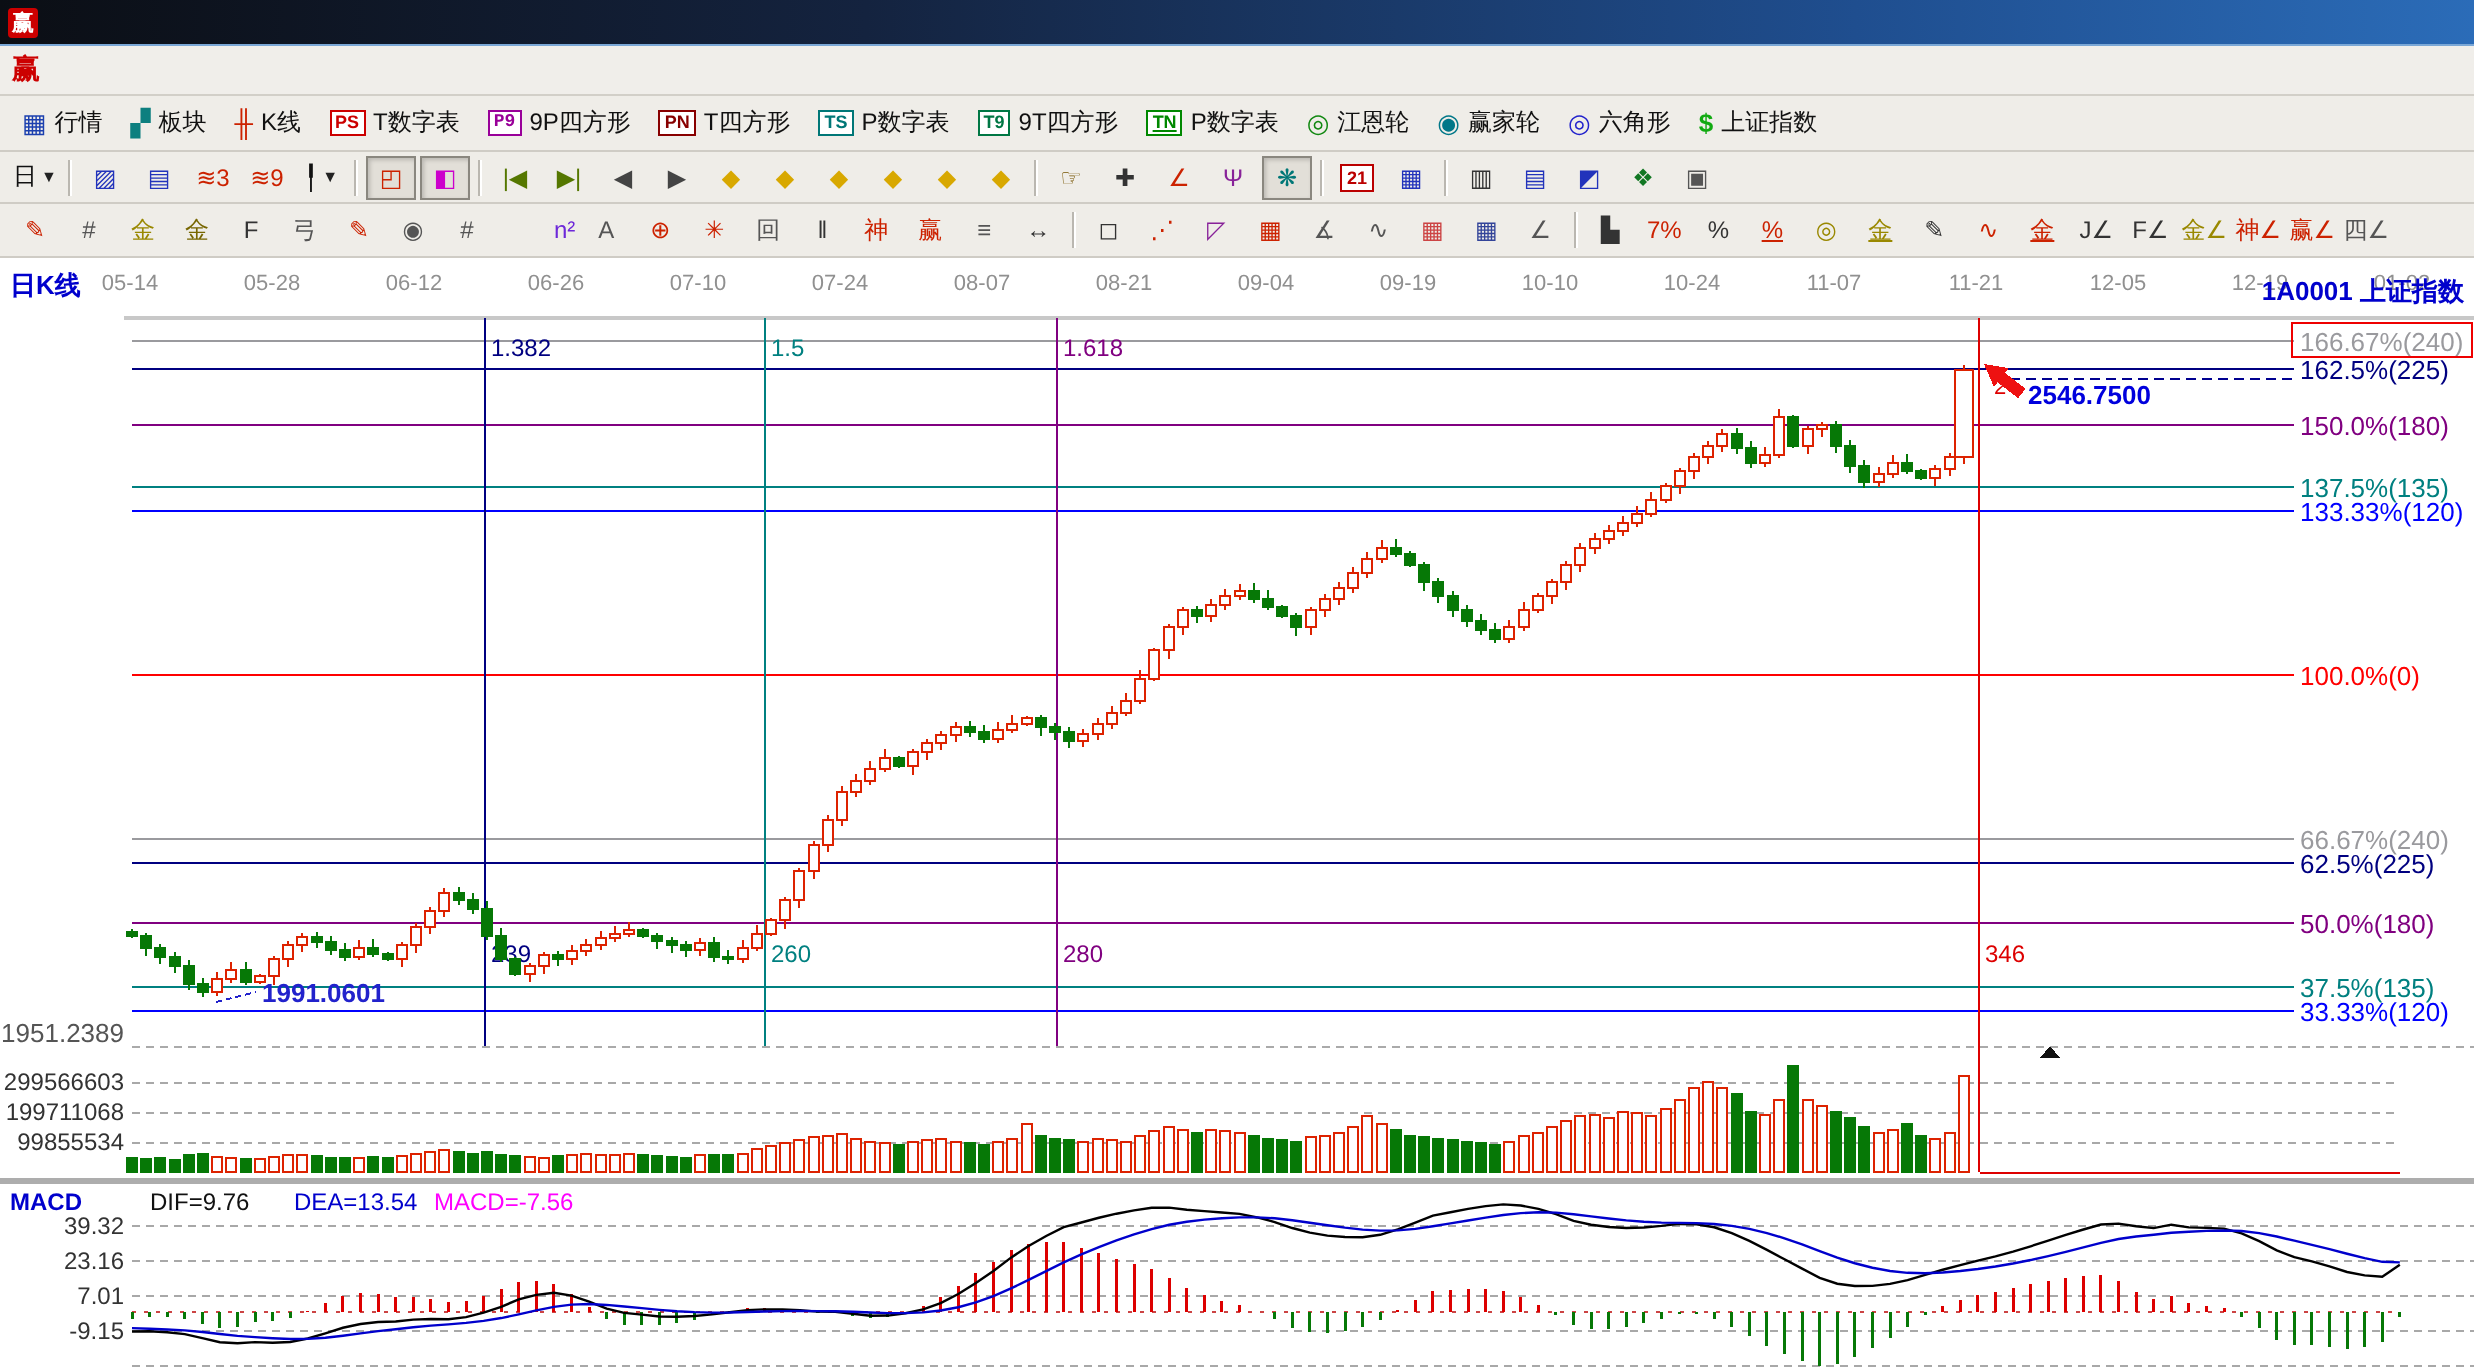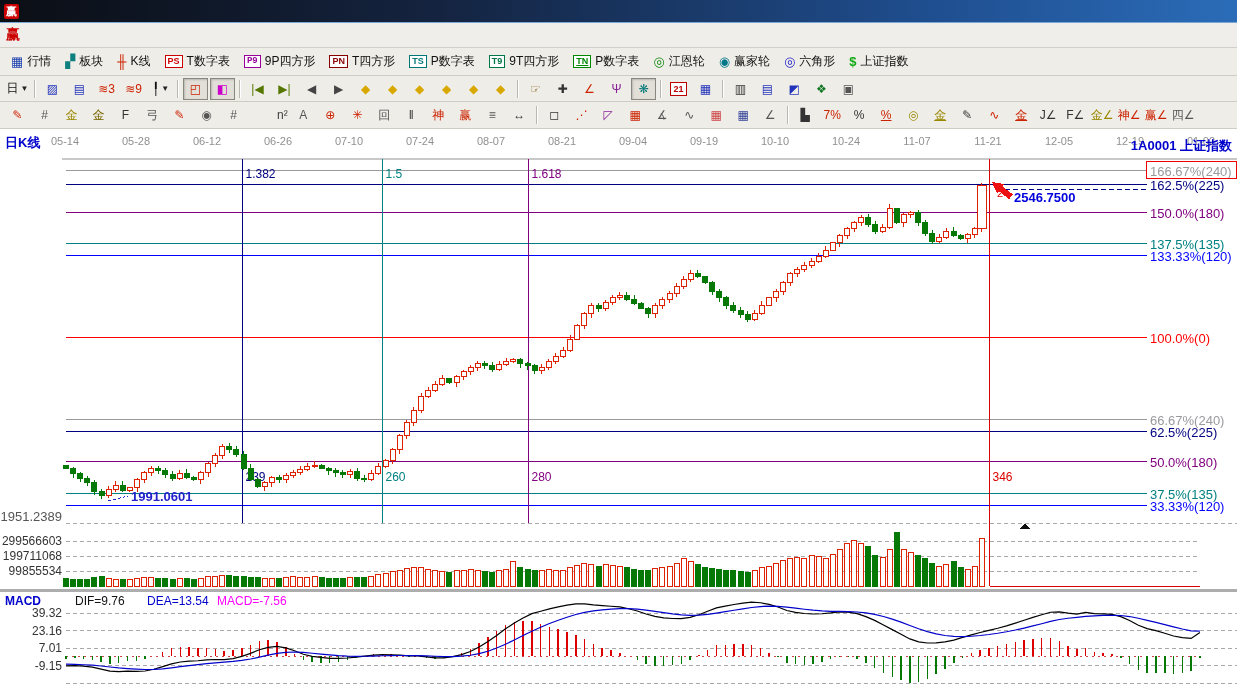--- a/index.html
+++ b/index.html
@@ -219,21 +219,21 @@
     <span class="ibtn">
       <span style="color: rgb(204, 34, 0);">✎</span>
     </span>
     <span class="ibtn">
       <span style="color: rgb(85, 85, 85);">◉</span>
     </span>
     <span class="ibtn">
       <span style="color: rgb(85, 85, 85);">#</span>
     </span>
     <span class="ibtn">
-      <span style="color: #404040; margin-left: 28px;">n²</span>
+      <span style="color: #6d28d9; margin-left: 28px;">n²</span>
     </span>
     <span class="ibtn">
       <span style="color: rgb(85, 85, 85);">A</span>
     </span>
     <span class="ibtn">
       <span style="color: rgb(204, 34, 0);">⊕</span>
     </span>
     <span class="ibtn">
       <span style="color: rgb(204, 34, 0);">✳</span>
     </span>

